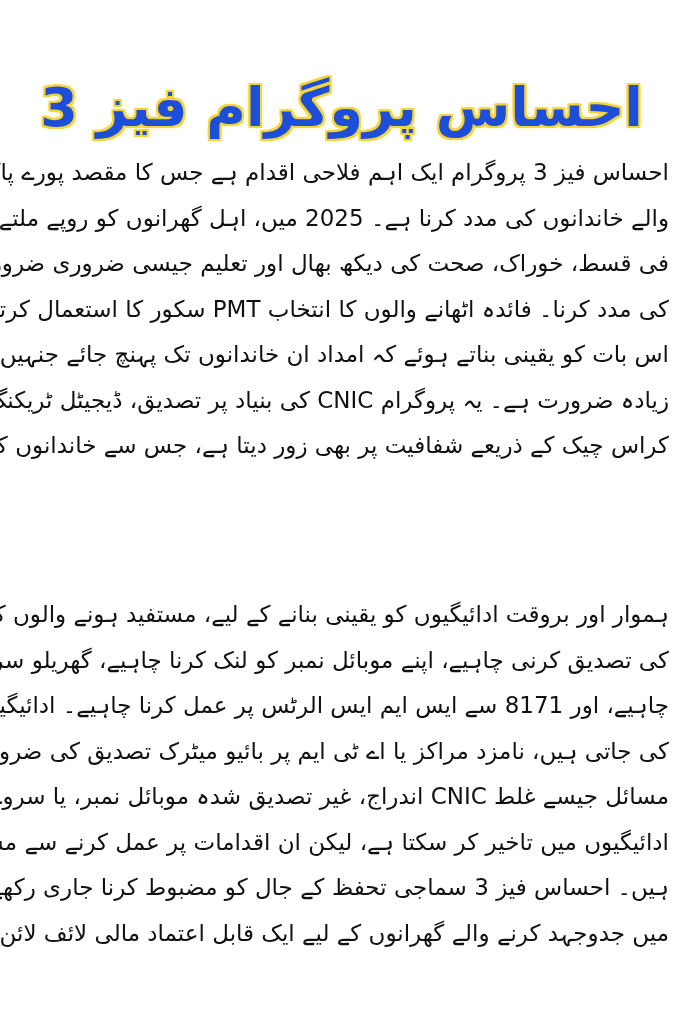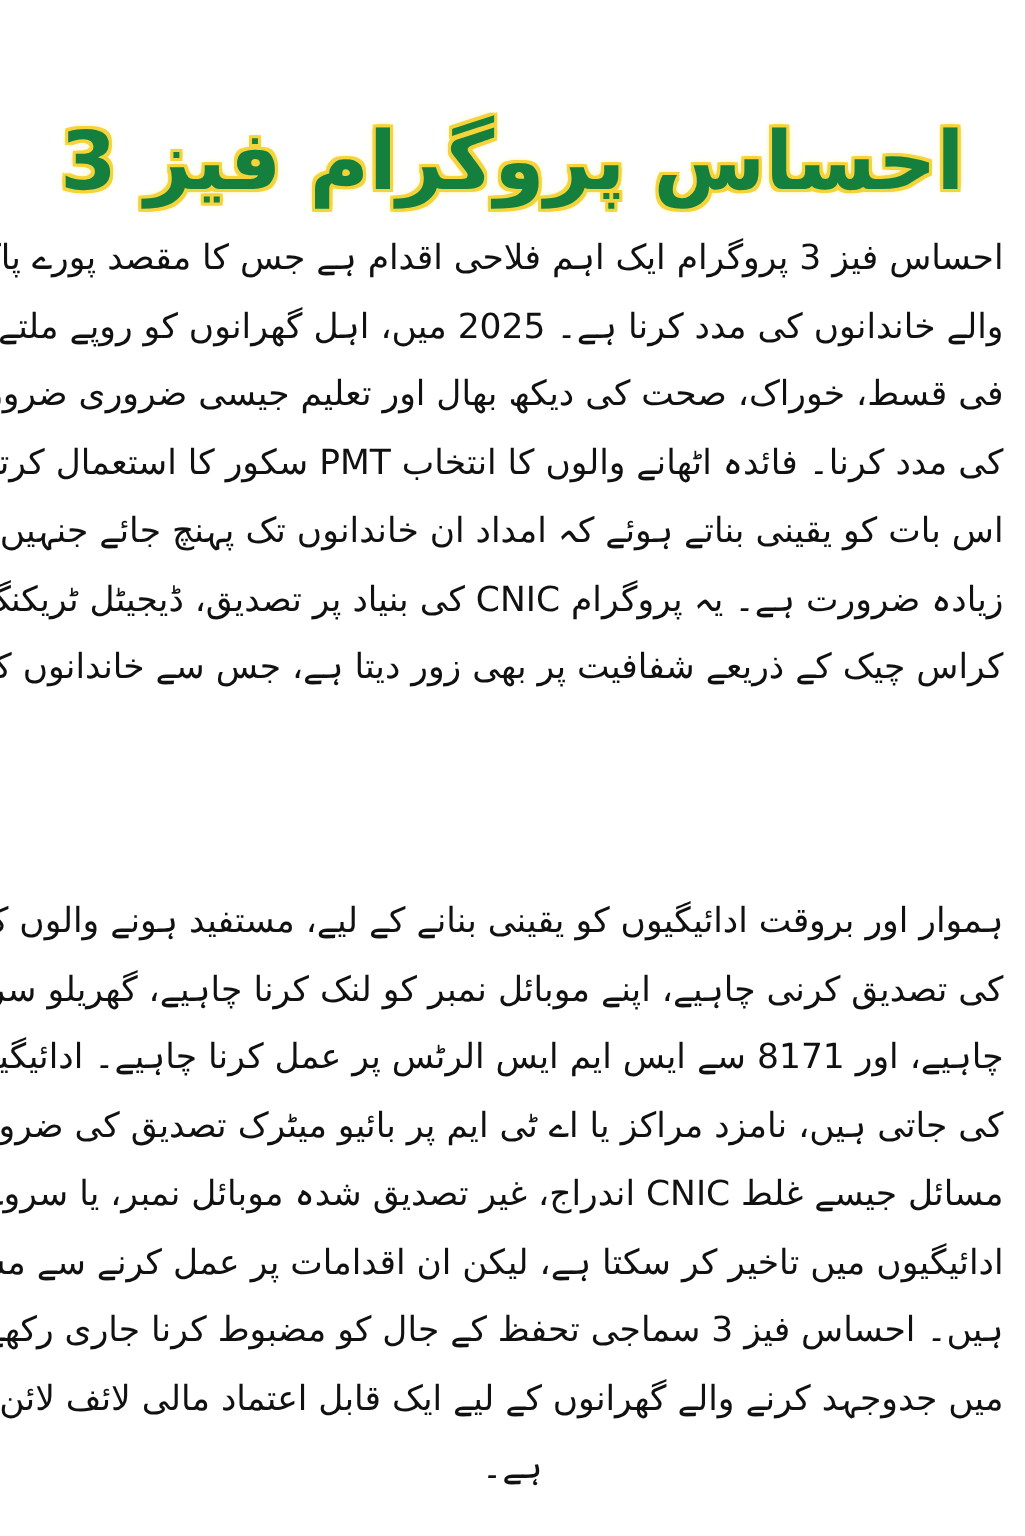--- a/index.html
+++ b/index.html
@@ -19,21 +19,21 @@
       position: absolute;
       top: 22px;
       left: 0;
       width: 683px;
       text-align: center;
       direction: rtl;
       font-family: "DejaVu Sans", sans-serif;
       font-weight: bold;
       font-size: 54px;
       line-height: 100px;
-      color: #15803d;
+      color: #1d4ed8;
       text-shadow:
         0 0 3px #f5d43a,
         2px 0 0 #f5d43a, -2px 0 0 #f5d43a,
         0 2px 0 #f5d43a, 0 -2px 0 #f5d43a,
         2px 2px 0 #f5d43a, -2px -2px 0 #f5d43a,
         2px -2px 0 #f5d43a, -2px 2px 0 #f5d43a,
         0 0 6px #f8e27a;
     }
     .para {
       position: absolute;
@@ -77,14 +77,13 @@
 
 <div class="para p2">
   <span class="line">ہموار اور بروقت ادائیگیوں کو یقینی بنانے کے لیے، مستفید ہونے والوں کو اپنے CNIC</span>
   <span class="line">کی تصدیق کرنی چاہیے، اپنے موبائل نمبر کو لنک کرنا چاہیے، گھریلو سروے کو مکمل کرنا</span>
   <span class="line">چاہیے، اور 8171 سے ایس ایم ایس الرٹس پر عمل کرنا چاہیے۔ ادائیگیاں سہ ماہی جاری</span>
   <span class="line">کی جاتی ہیں، نامزد مراکز یا اے ٹی ایم پر بائیو میٹرک تصدیق کی ضرورت ہوتی ہے۔ عام</span>
   <span class="line">مسائل جیسے غلط CNIC اندراج، غیر تصدیق شدہ موبائل نمبر، یا سروے کا نامکمل ڈیٹا</span>
   <span class="line">ادائیگیوں میں تاخیر کر سکتا ہے، لیکن ان اقدامات پر عمل کرنے سے مسائل کم ہوتے</span>
   <span class="line">ہیں۔ احساس فیز 3 سماجی تحفظ کے جال کو مضبوط کرنا جاری رکھے ہوئے ہے، جو ملک بھر</span>
   <span class="line">میں جدوجہد کرنے والے گھرانوں کے لیے ایک قابل اعتماد مالی لائف لائن فراہم کرتا</span>
-  <span class="line last">ہے۔</span>
 </div>
 
 </body></html>

